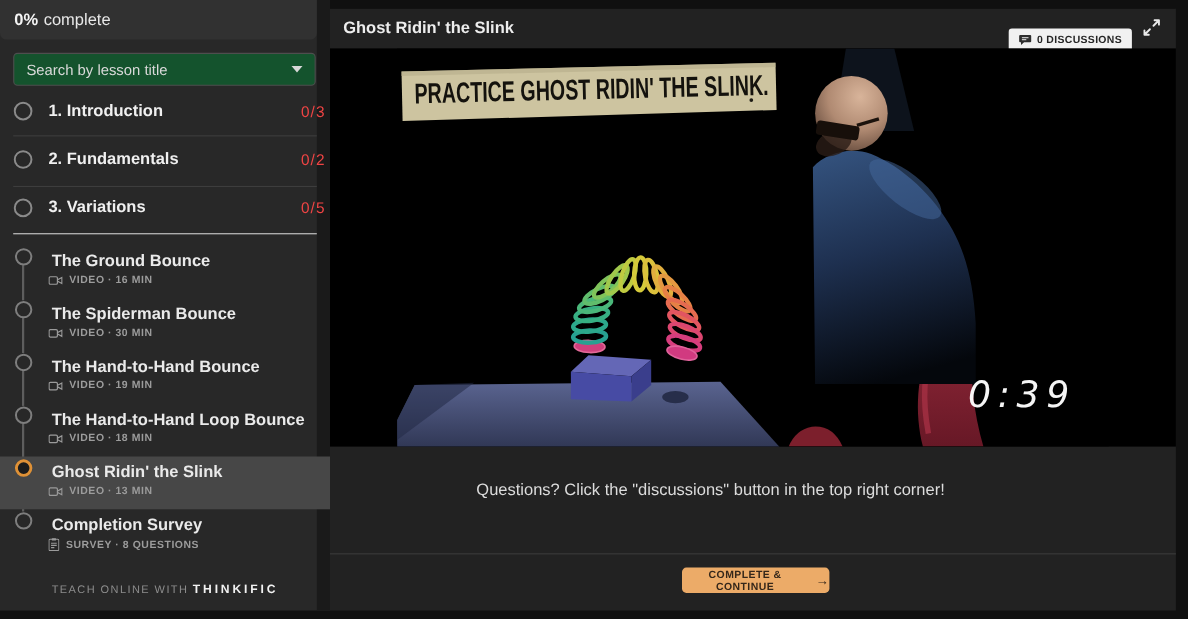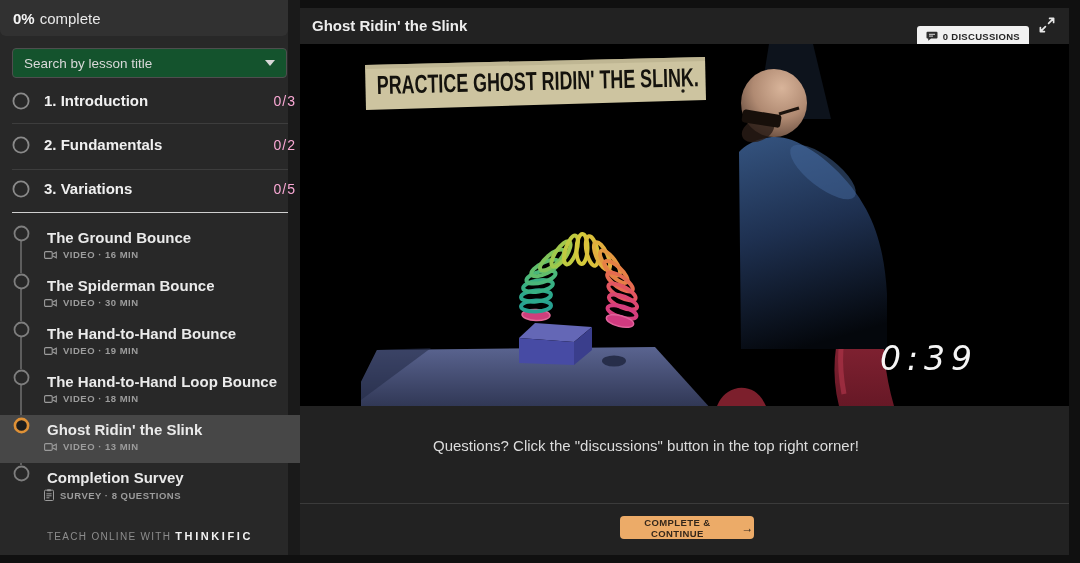--- a/index.html
+++ b/index.html
@@ -21,21 +21,21 @@
   .search-box{
     position:absolute; left:12px; top:48px; width:275px; height:30px;
     border:1px solid #4e4e4e; border-radius:4px; background:#14532d;
     display:flex; align-items:center; justify-content:space-between;
     padding:0 11px; font-size:13.5px; color:#d9d9d9; cursor:pointer;
   }
   .caret-down{ width:0; height:0; border-left:5px solid transparent; border-right:5px solid transparent; border-top:6px solid #d8d8d8; }
   .section-row{ position:absolute; left:0; width:340px; height:40px; cursor:pointer; }
   .section-circle{ position:absolute; left:12px; top:10px; }
   .section-label{ position:absolute; left:44px; top:10px; font-size:15px; font-weight:700; color:#f0f0f0; }
-  .section-count{ position:absolute; right:44px; top:11px; font-size:14px; color:#f9a8d4; letter-spacing:1px; }
+  .section-count{ position:absolute; right:44px; top:11px; font-size:14px; color:#ef4444; letter-spacing:1px; }
   .section-chevron{ position:absolute; right:10px; top:16px; }
   .hdivider{ position:absolute; left:12px; width:276px; height:1px; background:#3d3d3d; }
   .hdivider.bright{ background:#cfcfcf; }
   .timeline-seg{ position:absolute; left:20px; width:2px; background:#5e5e5e; }
   .timeline-seg.orange{ background:#d98a33; }
   .lesson-item{ position:absolute; left:0; width:300px; height:48px; cursor:pointer; }
   .lesson-item.selected{ background:#474747; }
   .lesson-circle{ position:absolute; left:13px; top:2px; }
   .lesson-title{ position:absolute; left:47px; top:6px; font-size:15px; font-weight:600; color:#eaeaea; white-space:nowrap; }
   .lesson-meta{ position:absolute; left:44px; top:26px; display:flex; align-items:center; gap:6px;

